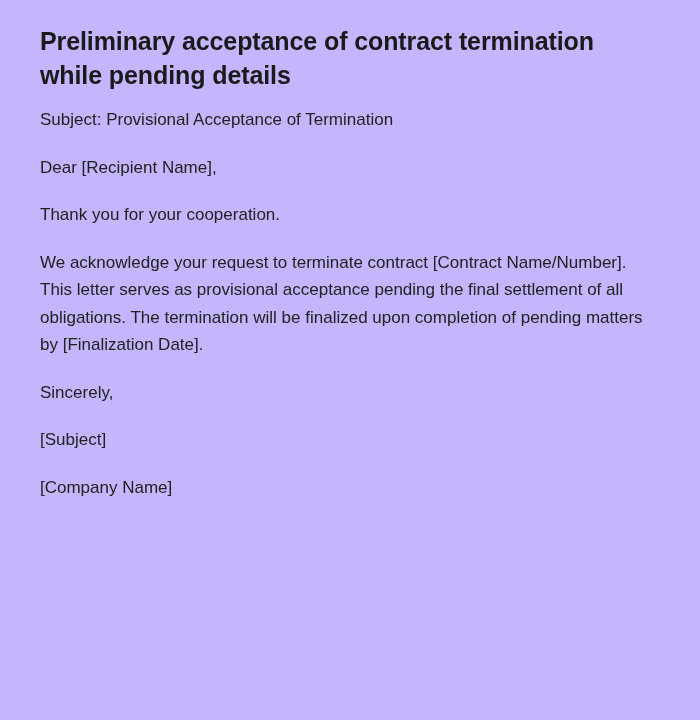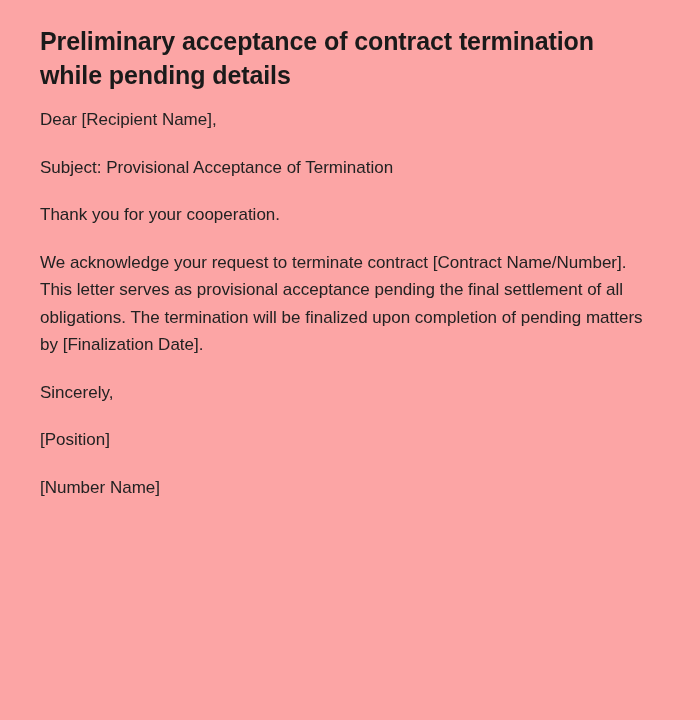--- a/index.html
+++ b/index.html
@@ -12,21 +12,21 @@
     height: 720px;
     font-family: "Liberation Sans", sans-serif;
     color: #202124;
     -webkit-font-smoothing: antialiased;
   }
   .page {
     box-sizing: border-box;
     width: 700px;
     height: 720px;
     padding: 24px 40px 0 40px;
-    background: #fca5a5;
+    background: #c4b5fd;
     overflow: hidden;
   }
   .doc-title {
     font-size: 25px;
     line-height: 1.36;
     font-weight: bold;
     color: #1a1a1a;
     margin: 0 0 14px 0;
     letter-spacing: -0.1px;
   }
@@ -40,21 +40,21 @@
   .doc-body p:last-child {
     margin-bottom: 0;
   }
 </style>
 </head>
 <body>
 
 <div class="page">
   <h1 class="doc-title">Preliminary acceptance of contract termination while pending details</h1>
   <div class="doc-body">
+    <p>Subject: Provisional Acceptance of Termination</p>
     <p>Dear [Recipient Name],</p>
-    <p>Subject: Provisional Acceptance of Termination</p>
     <p>Thank you for your cooperation.</p>
     <p>We acknowledge your request to terminate contract [Contract Name/Number]. This letter serves as provisional acceptance pending the final settlement of all obligations. The termination will be finalized upon completion of pending matters by [Finalization Date].</p>
     <p>Sincerely,</p>
-    <p>[Position]</p>
-    <p>[Number Name]</p>
+    <p>[Subject]</p>
+    <p>[Company Name]</p>
   </div>
 </div>
 
 </body></html>

